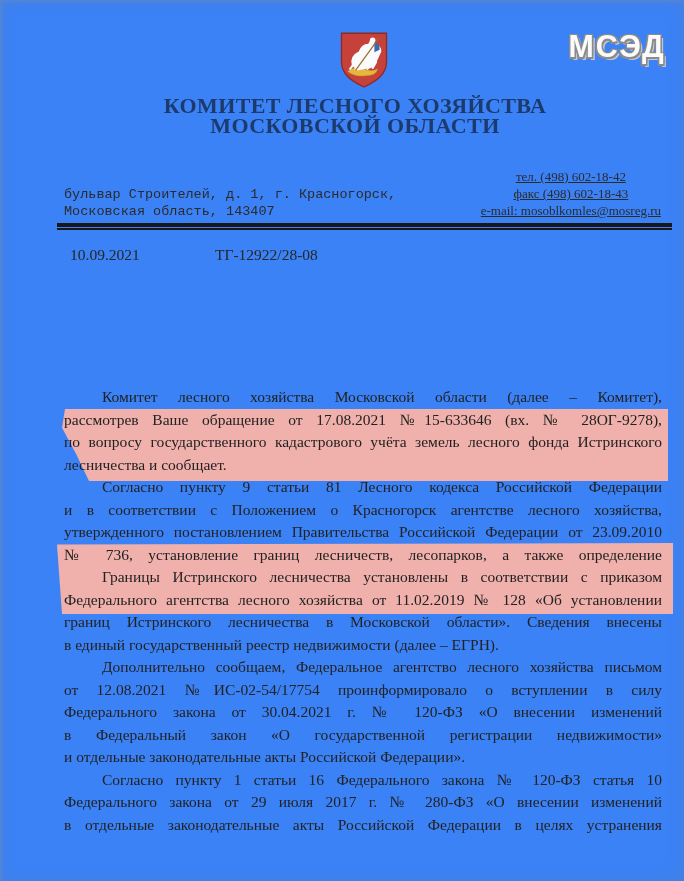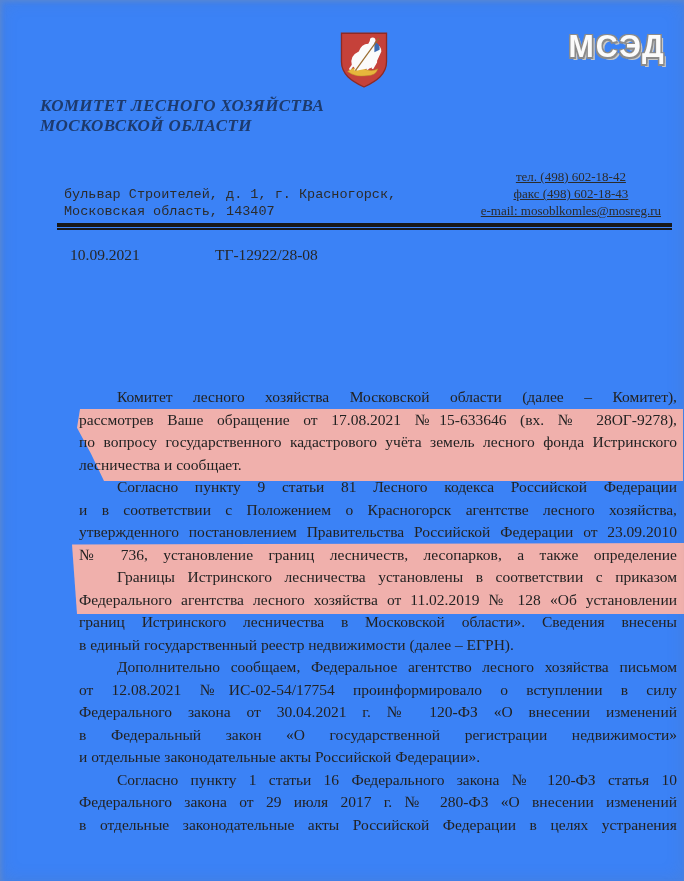--- a/index.html
+++ b/index.html
@@ -23,22 +23,22 @@
     transform:scaleX(.95);
     text-shadow:
       -1.5px -1.5px 0 #8b8b8b, 1.5px -1.5px 0 #8b8b8b,
       -1.5px 1.5px 0 #8b8b8b, 1.5px 1.5px 0 #8b8b8b,
       3px 3px 0 #c7c7c7;
   }
   
   .crest { position:absolute; top:30px; left:338px; width:52px; height:62px; }
   .org-name {
     position:absolute; top:96px; left:40px; width:630px;
-    text-align:left; font-weight:bold; font-size:17px; line-height:20px;
-    letter-spacing:.4px; color:var(--blue,#1d3a6d);font-style:italic;
+    text-align:center; font-weight:bold; font-size:22px; line-height:20px;
+    letter-spacing:.4px; color:var(--blue,#1d3a6d);
   }
   .addr {
     position:absolute; top:186px; left:64px;
     font-size:13.5px; line-height:17px; color:#2b2b2b;font-family:Liberation Mono, monospace;
   }
   .contact {
     position:absolute; top:168px; right:23px;
     font-size:13px; line-height:17px; text-align:center; color:#2b2b2b;text-decoration:underline;
   }
   .divider {
@@ -46,21 +46,21 @@
     border-top:4px solid #181818;
   }
   .divider::after {
     content:""; display:block; height:2px; background:#181818; margin-top:1px;
   }
   .ref-row { position:absolute; top:246px; left:70px; font-size:15.5px; color:#262626; }
   .ref-row .num { position:absolute; left:145px; top:0; white-space:nowrap; }
 
   
   .letter-body {
-    position:absolute; top:386px; left:79px; width:598px;
+    position:absolute; top:386px; left:64px; width:598px;
   }
   .hl-block {
     position:absolute; background:var(--pink,#f0b0ac); z-index:0;
   }
   .hl-block.b1 {
     top:23px; left:-2px; width:606px; height:72px;
     clip-path:polygon(3px 0, 100% 0, 100% 100%, 27px 100%, 14px 62%, 0 26%);
   }
   .hl-block.b2 {
     top:157px; left:-7px; width:616px; height:71px;

